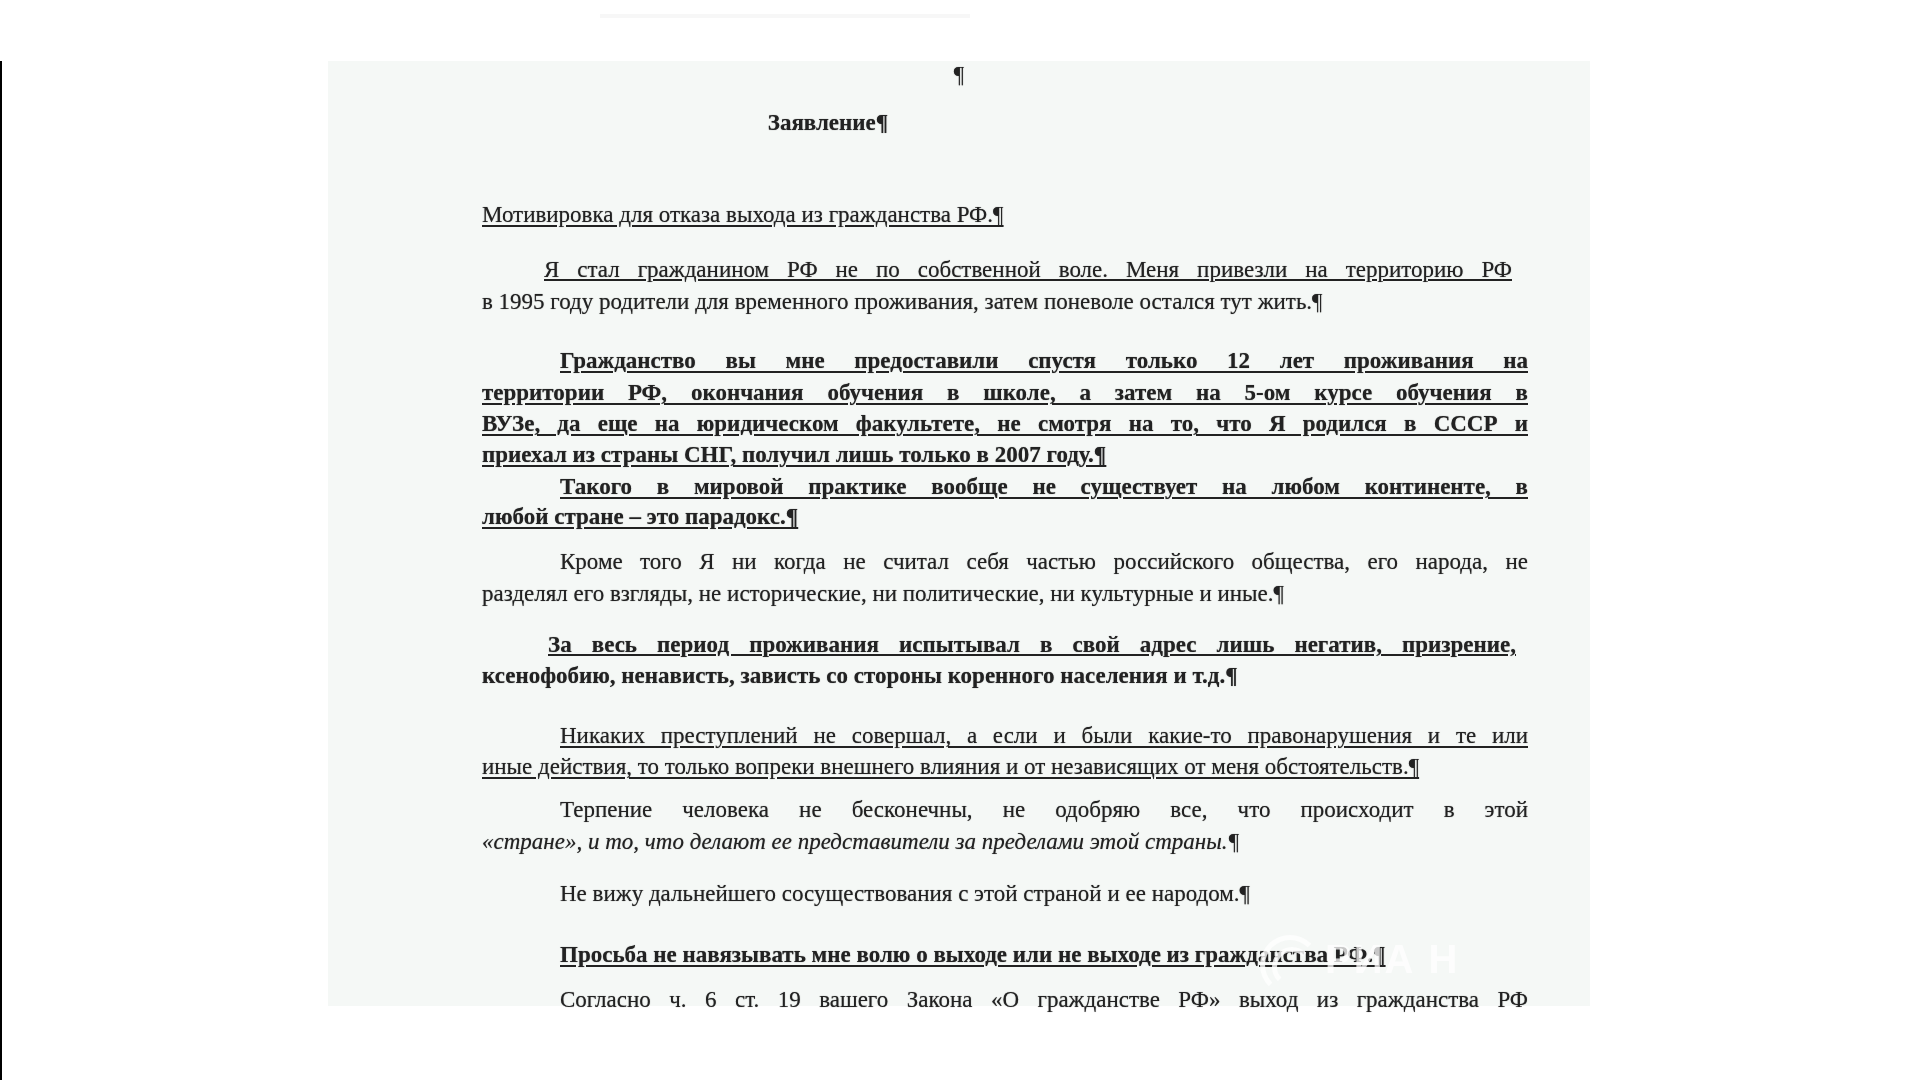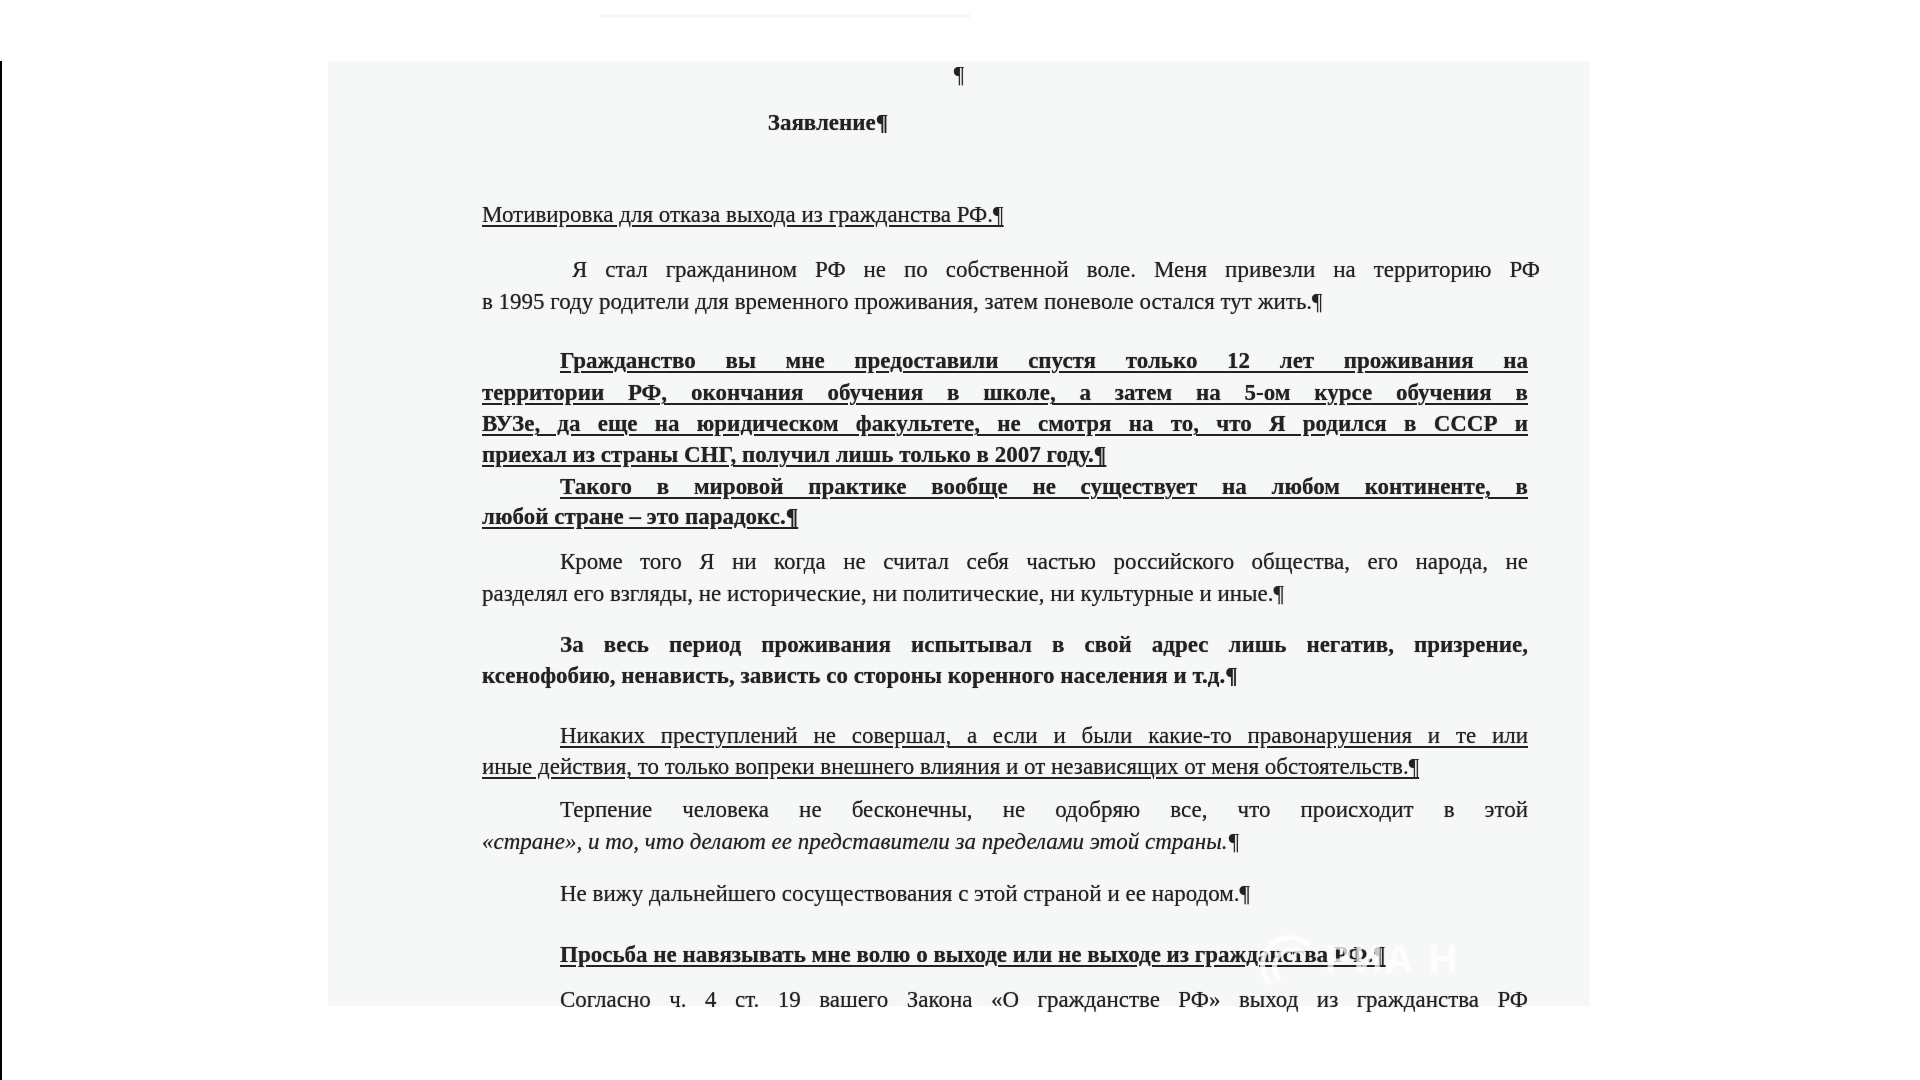--- a/index.html
+++ b/index.html
@@ -52,39 +52,39 @@
 
 <div class="top-strip"></div>
 <div class="left-rule"></div>
 
 <div class="page">
   <div class="line center" style="left:0;width:1262px;top:0px;">¶</div>
   <div class="line center bold" style="left:0;width:1000px;top:48px;">Заявление¶</div>
   <div class="line u" style="left:154px;top:132px;">Мотивировка для отказа выхода из гражданства РФ.¶</div>
 
   <div id="body-lines">
-      <div class="line justify" style="left: 244px; top: 195px; width: 968px; white-space: normal; height: 28px; overflow: hidden;">Я стал гражданином РФ не по собственной воле. Меня привезли на территорию РФ</div>
+      <div class="line justify" style="left: 216px; top: 195px; width: 968px; white-space: normal; height: 28px; overflow: hidden; text-decoration: underline;">Я стал гражданином РФ не по собственной воле. Меня привезли на территорию РФ</div>
       <div class="line" style="left: 154px; top: 227px;">в 1995 году родители для временного проживания, затем поневоле остался тут жить.¶</div>
       <div class="line bold u justify" style="left: 232px; top: 278px; width: 968px; white-space: normal; height: 28px; overflow: hidden;">Гражданство вы мне предоставили спустя только 12 лет проживания на</div>
       <div class="line bold u justify" style="left: 154px; top: 310px; width: 1046px; white-space: normal; height: 28px; overflow: hidden;">территории РФ, окончания обучения в школе, а затем на 5-ом курсе обучения в</div>
       <div class="line bold u justify" style="left: 154px; top: 341px; width: 1046px; white-space: normal; height: 28px; overflow: hidden;">ВУЗе, да еще на юридическом факультете, не смотря на то, что Я родился в СССР и</div>
       <div class="line bold u" style="left: 154px; top: 372px;">приехал из страны СНГ, получил лишь только в 2007 году.¶</div>
       <div class="line bold u justify" style="left: 232px; top: 404px; width: 968px; white-space: normal; height: 28px; overflow: hidden;">Такого в мировой практике вообще не существует на любом континенте, в</div>
       <div class="line bold u" style="left: 154px; top: 434px;">любой стране – это парадокс.¶</div>
       <div class="line justify" style="left: 232px; top: 487px; width: 968px; white-space: normal; height: 28px; overflow: hidden;">Кроме того Я ни когда не считал себя частью российского общества, его народа, не</div>
       <div class="line" style="left: 154px; top: 519px;">разделял его взгляды, не исторические, ни политические, ни культурные и иные.¶</div>
-      <div class="line bold justify" style="left: 232px; top: 570px; width: 968px; white-space: normal; height: 28px; overflow: hidden;">За весь период проживания испытывал в свой адрес лишь негатив, призрение,</div>
+      <div class="line bold justify" style="left: 220px; top: 570px; width: 968px; white-space: normal; height: 28px; overflow: hidden; text-decoration: underline;">За весь период проживания испытывал в свой адрес лишь негатив, призрение,</div>
       <div class="line bold" style="left: 154px; top: 601px;">ксенофобию, ненависть, зависть со стороны коренного населения и т.д.¶</div>
       <div class="line u justify" style="left: 232px; top: 653px; width: 968px; white-space: normal; height: 28px; overflow: hidden;">Никаких преступлений не совершал, а если и были какие-то правонарушения и те или</div>
       <div class="line u" style="left: 154px; top: 684px;">иные действия, то только вопреки внешнего влияния и от независящих от меня обстоятельств.¶</div>
       <div class="line justify" style="left: 232px; top: 735px; width: 968px; white-space: normal; height: 28px; overflow: hidden;">Терпение человека не бесконечны, не одобряю все, что происходит в этой</div>
       <div class="line" style="left: 154px; top: 767px; font-style: italic;">«стране», и то, что делают ее представители за пределами этой страны.¶</div>
       <div class="line" style="left: 232px; top: 819px;">Не вижу дальнейшего сосуществования с этой страной и ее народом.¶</div>
       <div class="line bold u" style="left: 232px; top: 872px;">Просьба не навязывать мне волю о выходе или не выходе из гражданства РФ.¶</div>
-      <div class="line justify" style="left: 232px; top: 925px; width: 968px; white-space: normal; height: 28px; overflow: hidden;">Согласно ч. 4 ст. 19 вашего Закона «О гражданстве РФ» выход из гражданства РФ</div>
+      <div class="line justify" style="left: 232px; top: 925px; width: 968px; white-space: normal; height: 28px; overflow: hidden;">Согласно ч. 6 ст. 19 вашего Закона «О гражданстве РФ» выход из гражданства РФ</div>
     </div>
 </div>
 
 <div class="watermark">
   <div class="wm-arc" style="left:10px;top:20px;width:50px;height:50px;"></div>
   <div class="wm-arc" style="left:22px;top:32px;width:30px;height:30px;"></div>
   <div class="wm-text">РИА Н</div>
 </div>
 
 </body></html>

